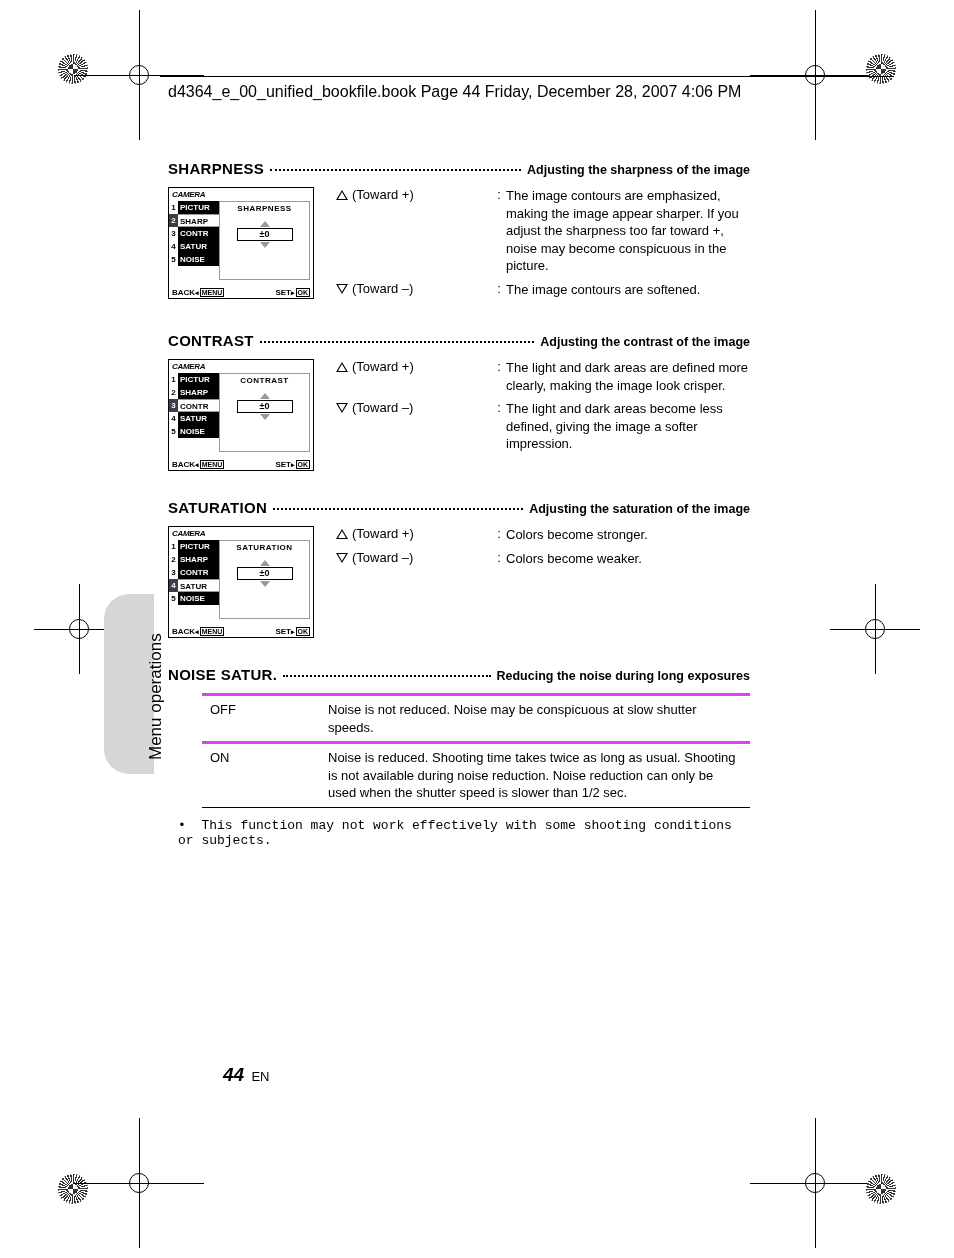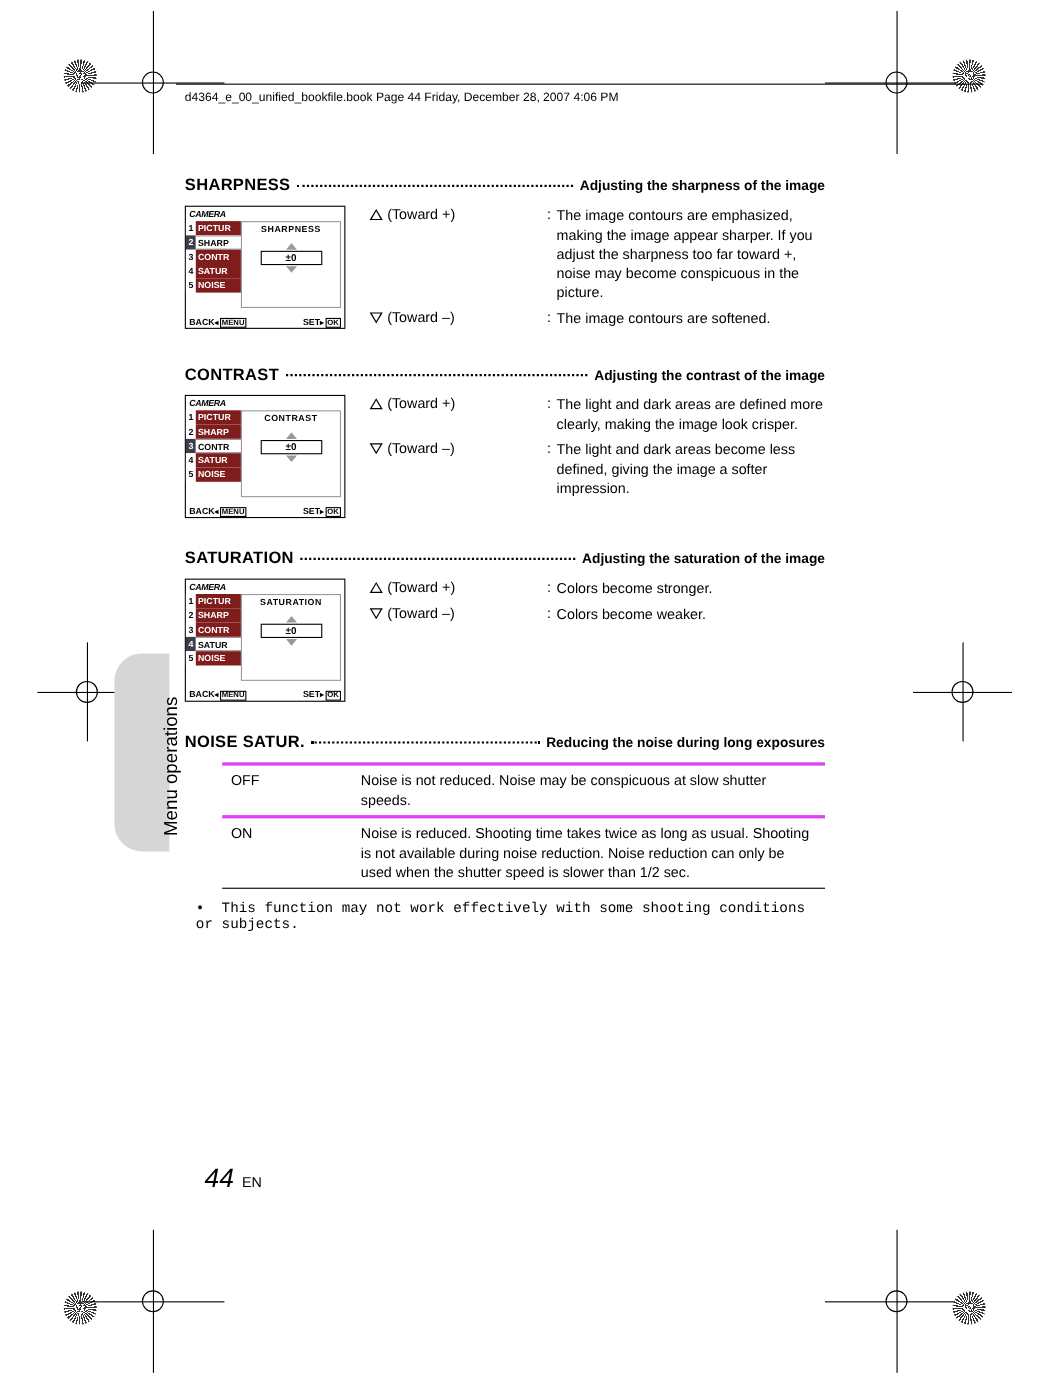--- a/index.html
+++ b/index.html
@@ -15,21 +15,21 @@
     position: absolute;
     top: 76px;
     left: 160px;
     right: 60px;
     border-top: 1px solid #000;
   }
   .header-text {
     position: absolute;
     top: 83px;
     left: 168px;
-    font-size: 11px;
+    font-size: 16px;
     text-align: right;
   }
   .crop-target {
     position: absolute;
     width: 50px; height: 50px;
   }
   .crop-target .circle {
     position: absolute;
     width: 20px; height: 20px;
     border: 1px solid #000;
@@ -100,21 +100,21 @@
     flex: 0 0 146px;
   }
   .menu-fig .titlebar { padding: 2px 3px; font-size:8px; font-style: italic; letter-spacing:-0.3px;}
   .menu-fig .leftcol {
     position:absolute; left:0; top:13px; width:50px;
   }
   .menu-fig .leftcol .row {
     height:13px; line-height:13px; display:flex; align-items:center;
   }
   .menu-fig .leftcol .num { width:9px; text-align:center; font-size:8px; background:#fff; color:#000;}
-  .menu-fig .leftcol .lab { flex:1; background:#7f1d1d; color:#fff; padding-left:2px; font-size:8px; height:13px; line-height:13px;}
+  .menu-fig .leftcol .lab { flex:1; background:#000000; color:#fff; padding-left:2px; font-size:8px; height:13px; line-height:13px;}
   .menu-fig .leftcol .row.sel .num { background:#3b3f4a; color:#fff;}
   .menu-fig .leftcol .row.sel .lab { background:#fff; color:#000; border-top:1px solid #999; border-bottom:1px solid #999;}
   .menu-fig .rightpane {
     position:absolute; left:50px; top:13px; right:3px; bottom:18px;
     border:1px solid #999;
   }
   .menu-fig .paneltitle { text-align:center; font-size:8px; padding:2px 0; letter-spacing:0.5px;}
   .menu-fig .valuebox {
     margin: 6px auto 0; width: 56px; text-align:center;
     font-size:9px;
@@ -159,21 +159,21 @@
     line-height:1.35;
   }
   table.nr td:first-child { width: 118px; }
   .note { font-size:13px; margin-top:10px; margin-left:10px;font-family:Liberation Mono, monospace;}
   .page-footer {
     position:absolute;
     left:186px;
     bottom:172px;
     font-size:13px;
   }
-  .page-footer .pn { font-size:24px; font-weight:normal; font-style: italic;}
+  .page-footer .pn { font-size:19px; font-weight:bold; font-style: italic; margin-left: 37px;}
 </style>
 </head>
 <body>
 
 <div class="sunburst" style="top:54px; left:58px;"></div>
 <div class="crop-target" style="top:50px; left:114px;">
     <div class="hline"></div>
     <div class="vline"></div>
     <div class="circle"></div>
   </div>

